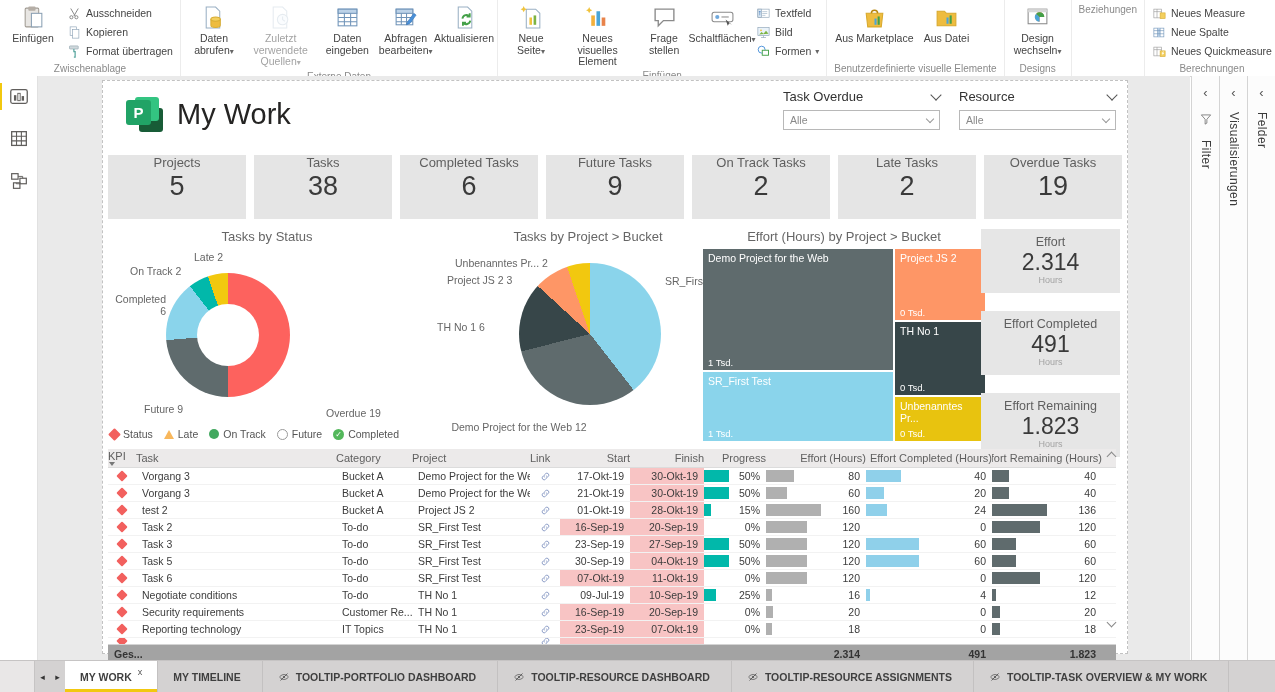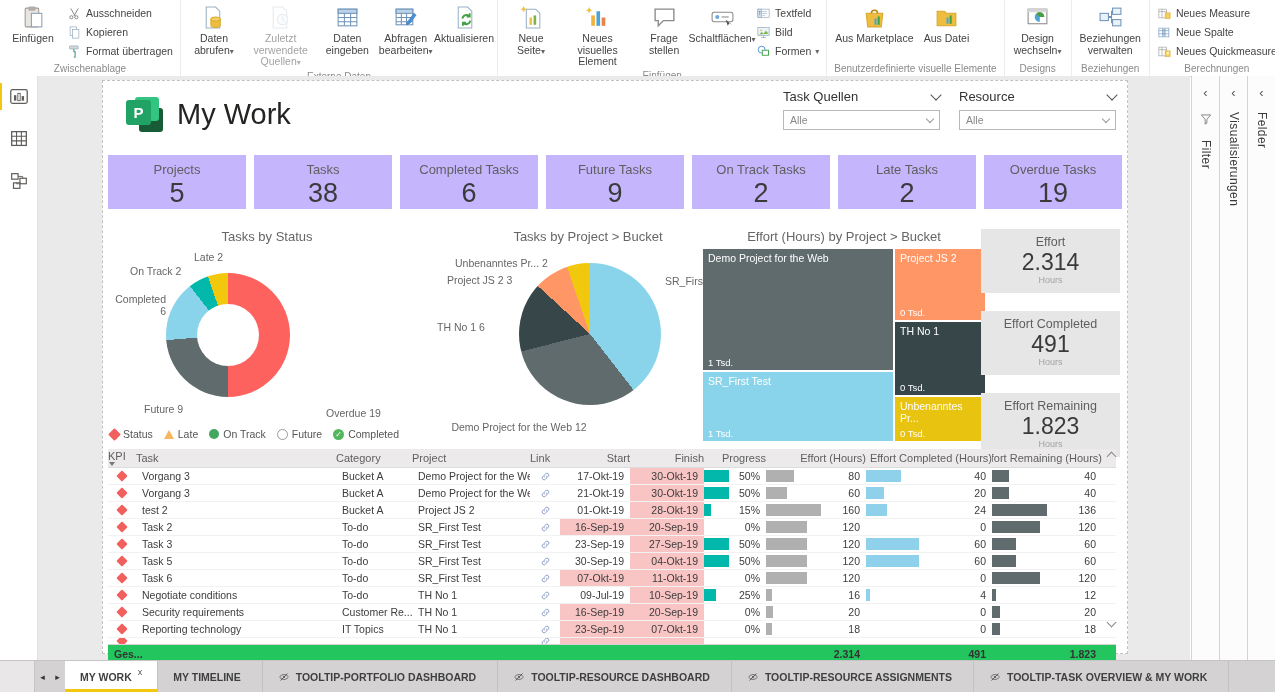--- a/index.html
+++ b/index.html
@@ -41,21 +41,21 @@
 
   .slicers{position:absolute;left:680px;top:4px;display:flex;gap:19px;}
   .slicer{width:157px;}
   .slicer-head{display:flex;justify-content:space-between;align-items:center;font-size:13px;color:#333;height:22px;cursor:pointer;}
   .slicer-box{margin-top:3px;border:1px solid #b8b8b8;height:20px;display:flex;align-items:center;justify-content:space-between;padding:0 6px;font-size:10.5px;color:#888;cursor:pointer;box-sizing:border-box;}
   .chev{width:7px;height:7px;border-right:1.4px solid #555;border-bottom:1.4px solid #555;transform:rotate(45deg);margin-top:-3px;}
   .chev.sm{width:5px;height:5px;border-color:#999;}
 
   
   .kpirow{position:absolute;left:5px;top:74px;width:1014px;display:flex;gap:8px;}
-  .kcard{flex:1;height:54px;background:#c4b5fd;text-align:center;padding-top:7px;box-sizing:border-box;cursor:default;}
+  .kcard{flex:1;height:64px;background:#e5e5e5;text-align:center;box-sizing:border-box;cursor:default;}
   .kc-l{font-size:13px;color:#5f5f5f;}
   .kc-v{font-size:27px;color:#3a3a3a;line-height:32px;}
 
   
   .chartbox{position:absolute;top:146px;height:216px;}
   .ctitle{text-align:center;font-size:13px;color:#666;padding-top:2px;}
   .donutbox{left:5px;width:318px;}
   .donut{position:absolute;top:46px;left:58px;width:124px;height:124px;border-radius:50%;}
   .hole{position:absolute;inset:31px;background:#fff;border-radius:50%;}
   .co{position:absolute;font-size:10.5px;color:#666;white-space:nowrap;}
@@ -117,21 +117,21 @@
   .dia{width:8px;height:8px;background:#f2605e;transform:rotate(45deg);border-radius:1px;margin:0 auto;flex:0 0 auto;}
   .lnk{width:11px;height:11px;display:block;cursor:pointer;}
   .bar-cell{position:relative;justify-content:flex-end;}
   .bar{position:absolute;left:0;top:2px;bottom:2px;}
   .bar.teal{background:#01b8aa;}
   .bar.gray{background:#b0b0b0;}
   .bar.blue{background:#8fd0ea;}
   .bar.dark{background:#5f6b6d;}
   .bv{position:relative;display:block;}
   .trow.partial{height:6px;overflow:hidden;border-bottom:none;}
-  .trow.totals{height:18px;background:#22c55e;border-top:1px solid #d4d4d4;font-weight:bold;color:#333;}
+  .trow.totals{height:18px;background:#a3a3a3;border-top:1px solid #d4d4d4;font-weight:bold;color:#333;}
   .tot-label{overflow:visible;white-space:nowrap;z-index:1;}
   .tscroll{position:absolute;right:-1px;width:12px;display:flex;align-items:center;justify-content:center;cursor:pointer;}
   .ts-up{top:4px;}
   .ts-down{top:170px;}
   .chevU{width:6px;height:6px;border-left:1.5px solid #888;border-top:1.5px solid #888;transform:rotate(45deg);}
   .chevD{width:6px;height:6px;border-left:1.5px solid #888;border-top:1.5px solid #888;transform:rotate(225deg);}
 
   
   .tabbar{position:absolute;left:0;bottom:0;width:100%;height:32px;background:#d4d2d2;display:flex;align-items:stretch;border-top:1px solid #c6c4c4;box-sizing:border-box;}
   .tab-spacer{width:34px;background:#e9e7e7;border-right:1px solid #c6c4c4;}
@@ -396,36 +396,20 @@
                   <path d="M10.8 8.3A4.5 4.5 0 0 1 18.5 11.5H14z" fill="#43a047"></path>
                 </svg>
               </span>
               <span><span>Design wechseln</span><span class="dd show">▾</span></span>
             </div>
           </div>
       </div>
       <div class="rgl">Designs</div>
     </div>
     <div class="rgroup">
-      <div class="ritems">
-        <div class="bigs">
-
-        <div class="rbig">
-              <span class="ric">
-                <svg viewBox="0 0 24 24">
-                  <rect x="2" y="8" width="8" height="7" fill="#eaf3fa" stroke="#6f93b8"></rect>
-                  <rect x="14" y="3" width="8" height="6" fill="#eaf3fa" stroke="#6f93b8"></rect>
-                  <rect x="14" y="14" width="8" height="6" fill="#eaf3fa" stroke="#6f93b8"></rect>
-                  <path d="M10 11h3V6h1M10 12h3v5h1" stroke="#6f93b8" fill="none"></path>
-                </svg>
-              </span>
-              <span><span>Beziehungen verwalten</span></span>
-            </div>
-          </div>
-      </div>
       <div class="rgl">Beziehungen</div>
     </div>
     <div class="rgroup">
       <div class="ritems">
         <div class="smalls">
 
         <div class="rsmall">
               <span class="ric16">
                 <svg viewBox="0 0 24 24">
                   <rect x="3" y="5" width="12" height="14" fill="#fff" stroke="#9a9a9a"></rect>
@@ -502,21 +486,21 @@
         <div class="pl-back"></div>
           <div class="pl-mid"></div>
         <div class="pl-front">P</div>
       </div>
       <div class="ptitle">My Work</div>
 
       <div class="slicers">
 
           <div class="slicer">
             <div class="slicer-head">
-              <span>Task Quellen</span>
+              <span>Task Overdue</span>
               <span class="chev"></span>
             </div>
             <div class="slicer-box">
               <span>Alle</span>
               <span class="chev sm"></span>
             </div>
           </div>
 
           <div class="slicer">
             <div class="slicer-head">

